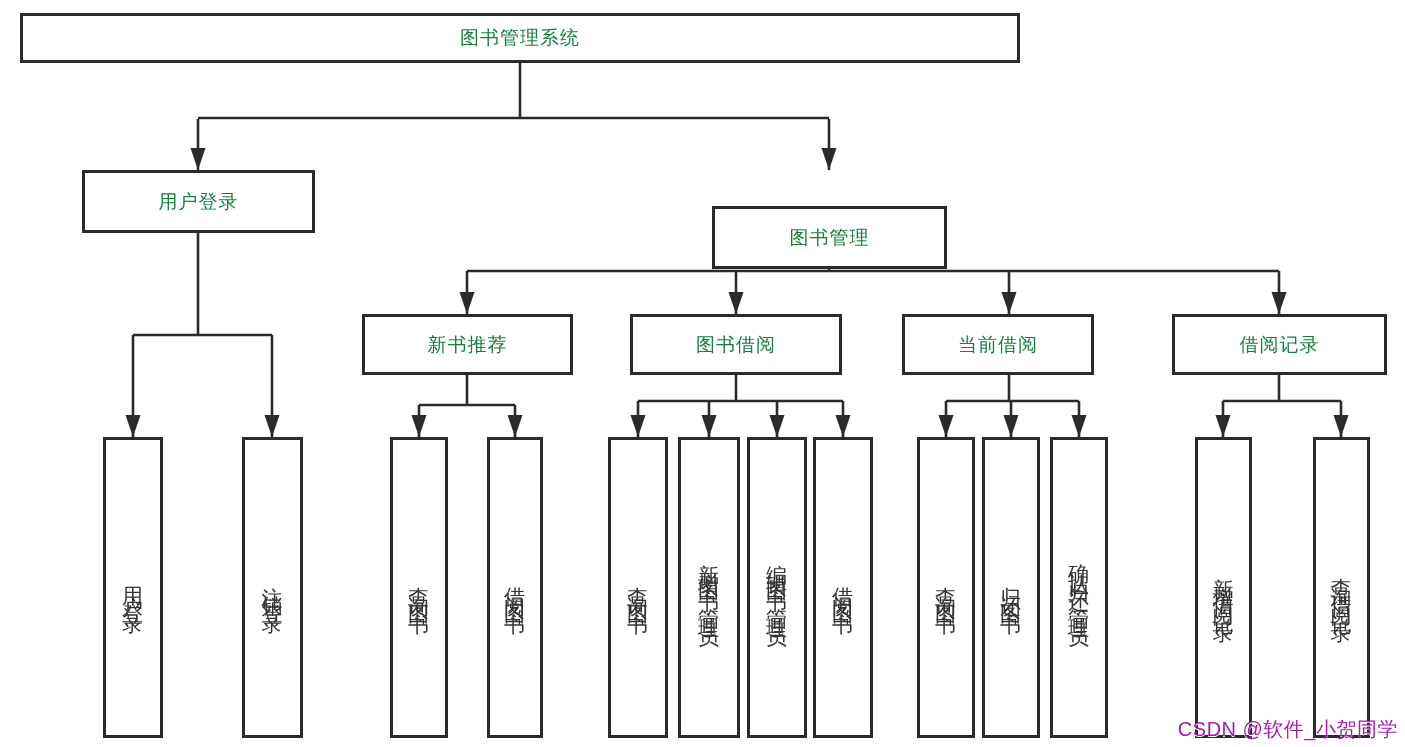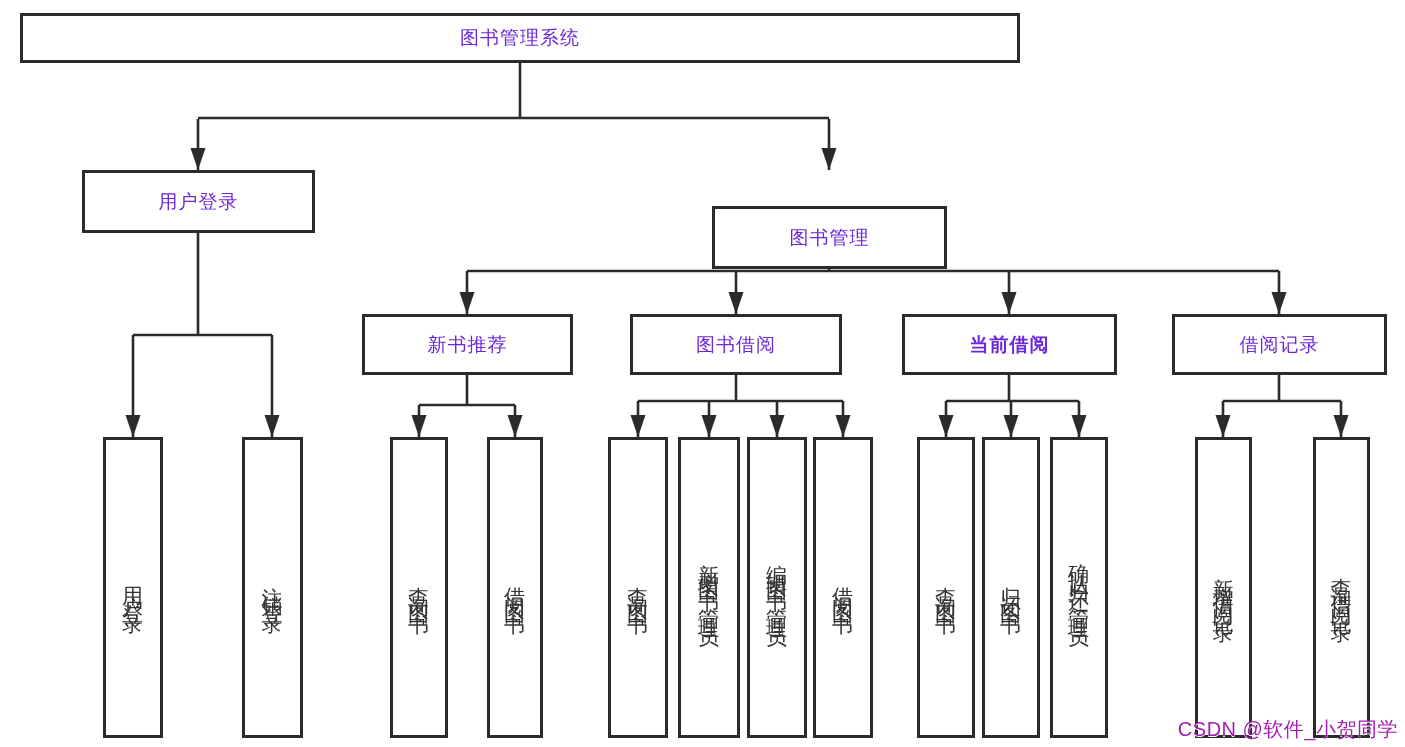--- a/index.html
+++ b/index.html
@@ -12,21 +12,21 @@
   }
   #wires{position:absolute;left:0;top:0;width:1405px;height:747px;}
   .ln{stroke:#2b2b2b;stroke-width:2.6;fill:none;}
   .ar{stroke:#2b2b2b;stroke-width:2.6;fill:none;marker-end:url(#arrowhead);}
   .hnode{
     position:absolute;
     box-sizing:border-box;
     border:3px solid #2b2b2b;
     background:#ffffff;
     display:flex;align-items:center;justify-content:center;
-    color:#6d28d9;
+    color:#15803d;
     font-size:19px;
     letter-spacing:1px;
     z-index:2;
   }
   .vnode{
     position:absolute;
     box-sizing:border-box;
     border:3px solid #2b2b2b;
     background:#ffffff;
     top:437px;height:301px;
@@ -108,21 +108,21 @@
   <div class="hnode" style="left:712px;top:170px;width:235px;height:63px;margin-top:36px;">
     <span>图书管理</span>
   </div>
 
   <div class="hnode" style="left:362px;top:314px;width:211px;height:61px;">
     <span>新书推荐</span>
   </div>
   <div class="hnode" style="left:630px;top:314px;width:212px;height:61px;">
     <span>图书借阅</span>
   </div>
-  <div class="hnode" style="left:902px;top:314px;width:215px;height:61px;font-weight:bold;">
+  <div class="hnode" style="left:902px;top:314px;width:192px;height:61px;">
     <span>当前借阅</span>
   </div>
   <div class="hnode" style="left:1172px;top:314px;width:215px;height:61px;">
     <span>借阅记录</span>
   </div>
 
   <div class="vnode" style="left:103px;width:60px;">
     <span>用户登录</span>
   </div>
   <div class="vnode" style="left:242px;width:61px;">

